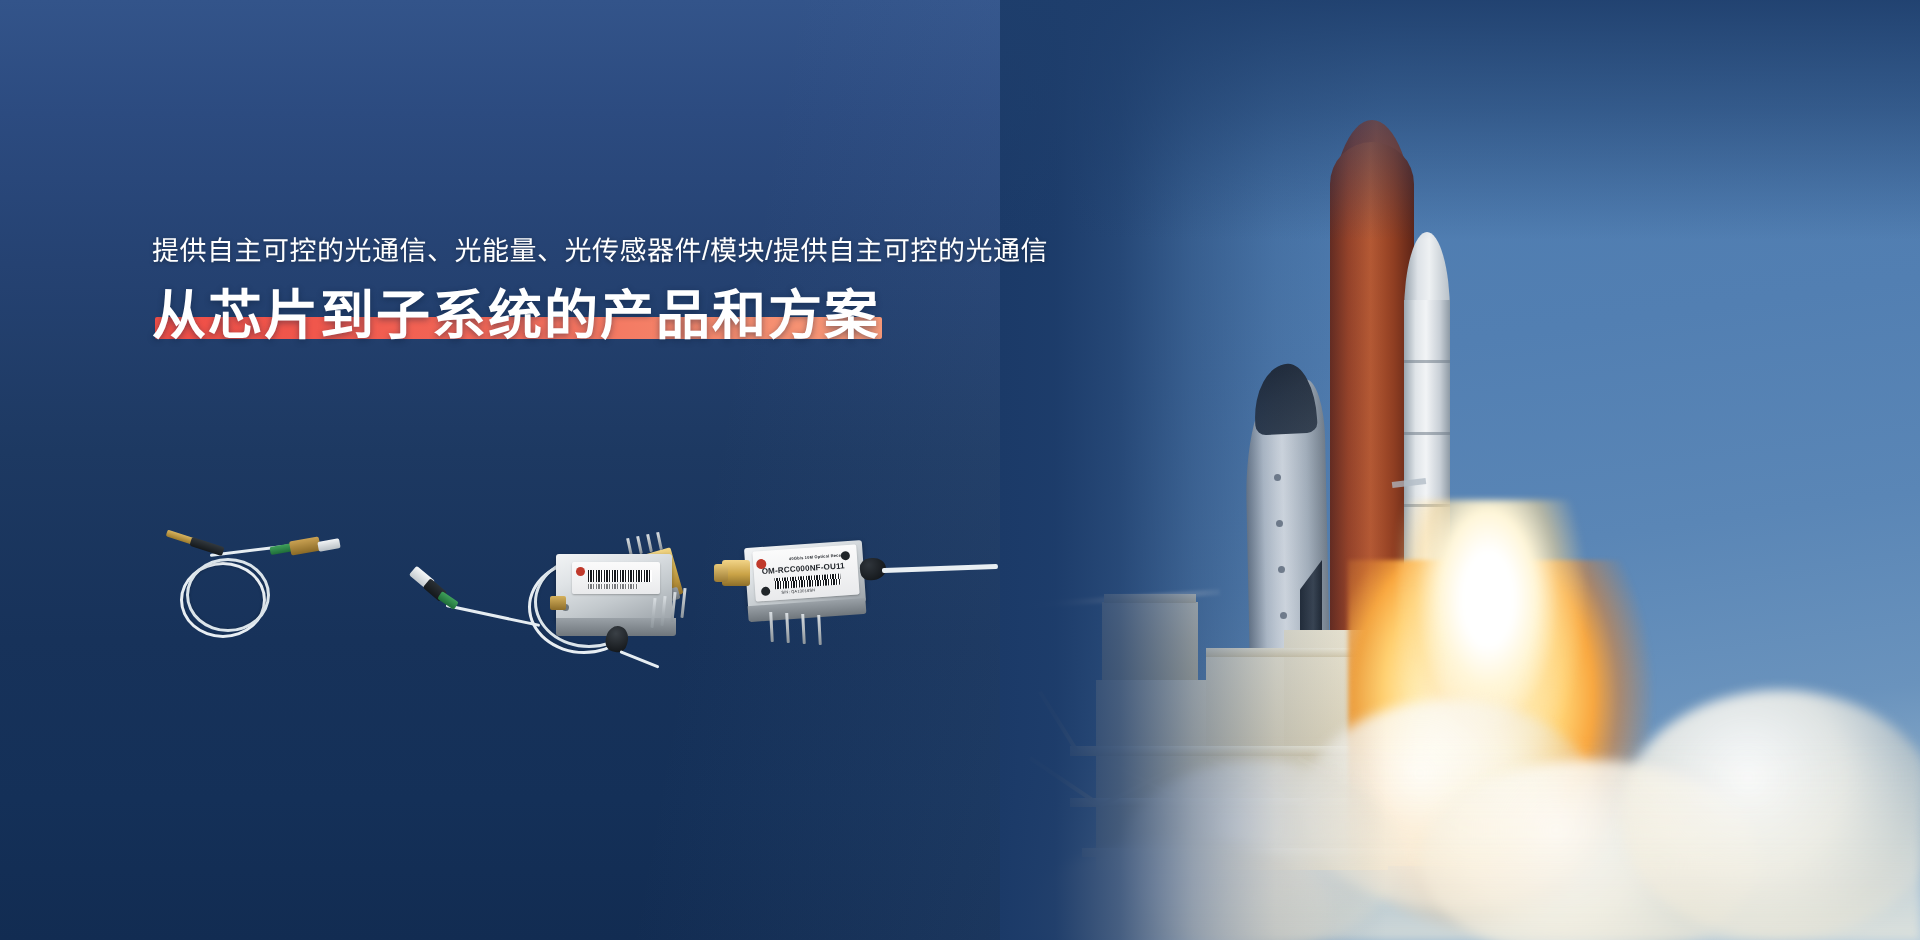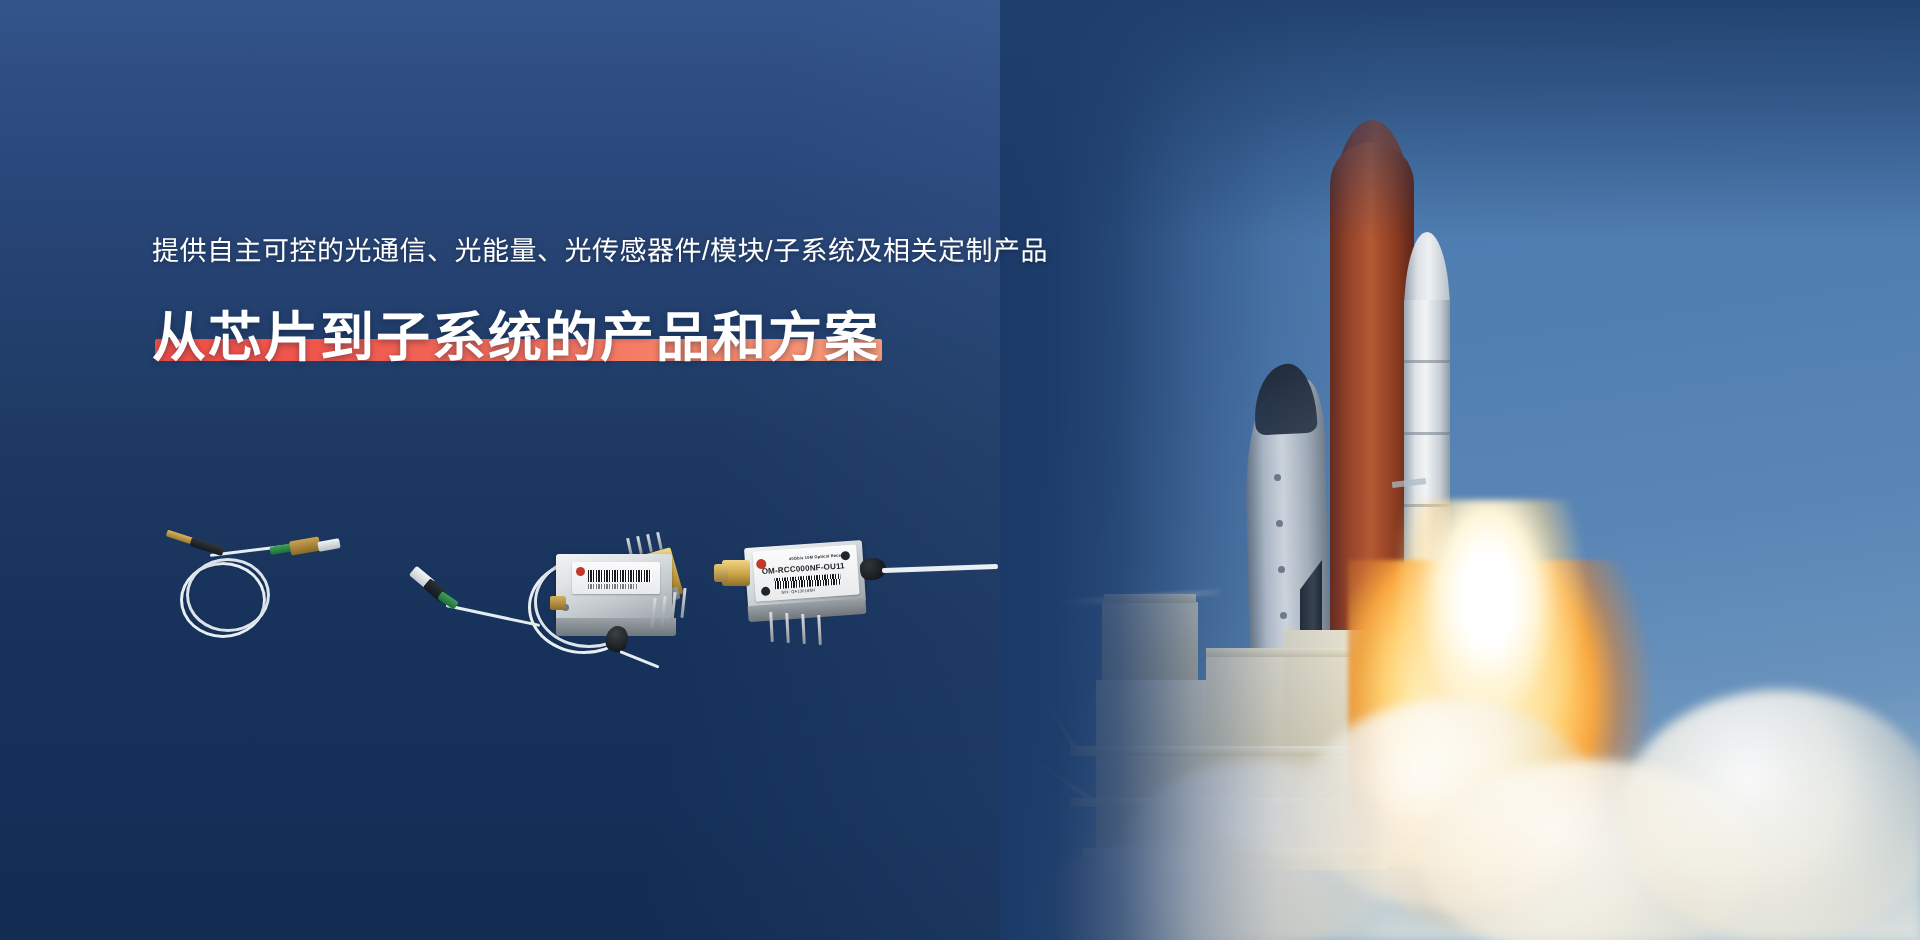--- a/index.html
+++ b/index.html
@@ -227,21 +227,21 @@
     color:#ffffff;
     font-size:27px;
     line-height:47px;
     letter-spacing:.5px;
     font-weight:400;
     white-space:nowrap;
     text-shadow:0 1px 4px rgba(0,0,0,.35);
   }
   .headline-wrap {
     position:relative;
-    margin-top:30px;
+    margin-top:8px;
     display:inline-block;
   }
   .headline-bar {
     position:absolute;
     left:3px;
     bottom:8px;
     height:22px;
     width:727px;
     border-radius:2px;
     background:linear-gradient(90deg,#ef4e47 0%,#f0574c 22%,#f36d5b 52%,#f58a6d 78%,#f79a79 100%);
@@ -415,21 +415,21 @@
     <div class="smoke" style="left:620px; top:690px; width:320px; height:250px;"></div>
     <div class="smoke" style="left:30px;  top:840px; width:300px; height:140px;"></div>
 
     <div class="haze-bottom"></div>
 
     <div class="photo-fade"></div>
     <div class="photo-fade-top"></div>
   </div>
 
   <div class="copy">
-    <div class="subline">提供自主可控的光通信、光能量、光传感器件/模块/子系统及相关定制产品</div>
+    <div class="subline">提供自主可控的光通信、光能量、光传感器件/模块/提供自主可控的光通信</div>
 
     <div class="headline-wrap">
       <div class="headline-bar"></div>
       <div class="headline">从芯片到子系统的产品和方案</div>
     </div>
   </div>
 
   <div class="products">
 
     <div class="prod">

